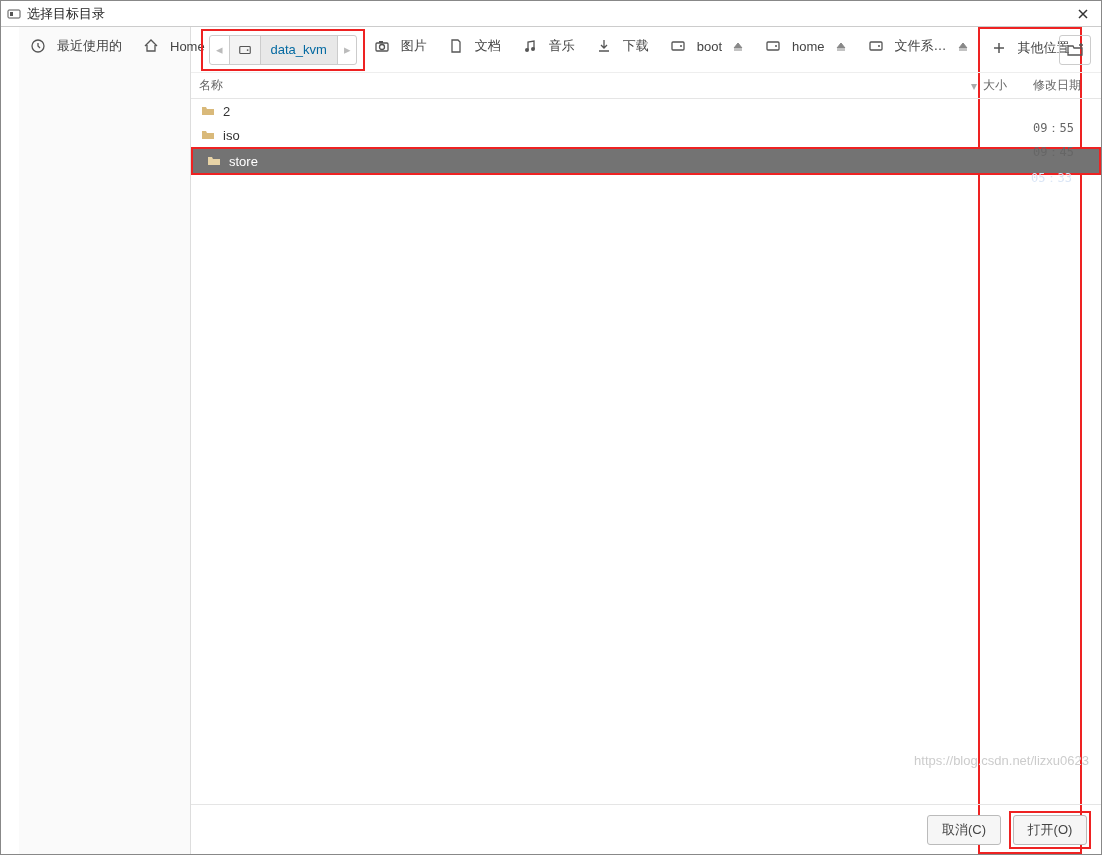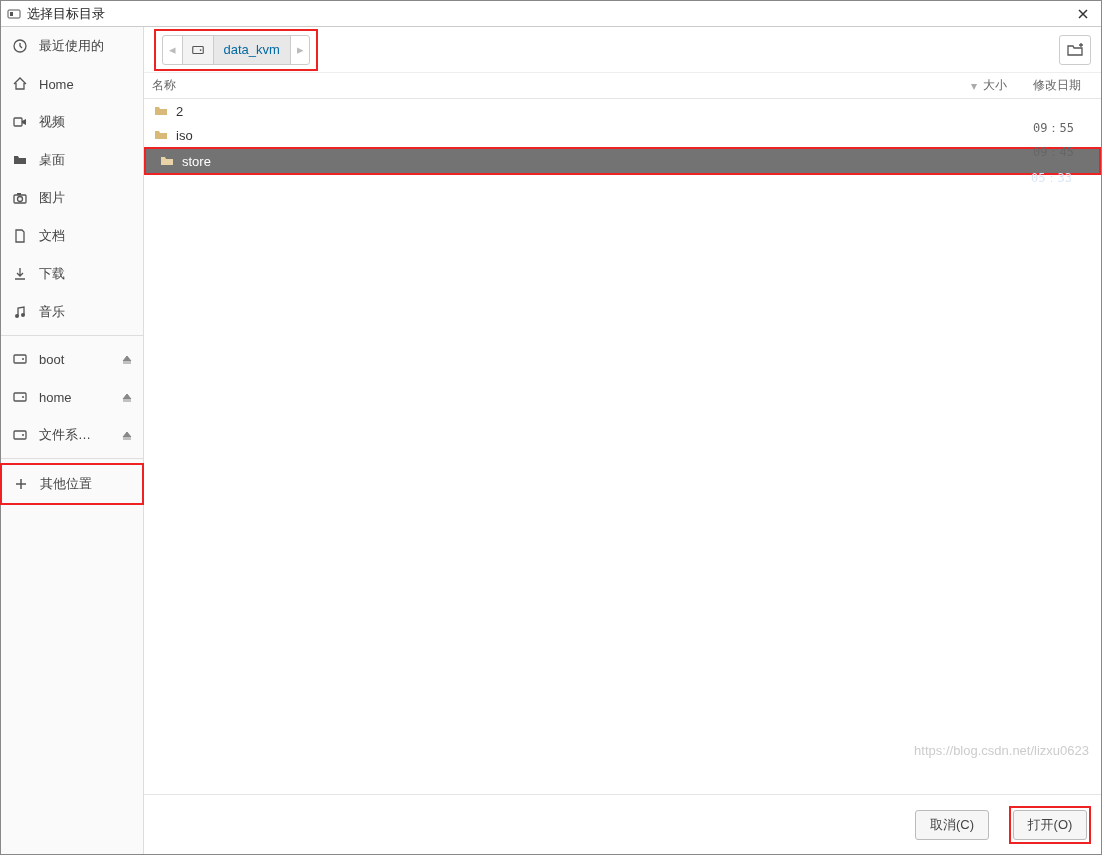--- a/index.html
+++ b/index.html
@@ -31,25 +31,25 @@
 .titlebar .close-btn {
   width: 24px; height: 20px; display:flex; align-items:center; justify-content:center;
   cursor: pointer; color:#333;
 }
 .body {
   flex: 1;
   display: flex;
   min-height: 0;
 }
 .sidebar {
-  width: 143px;
+  width: 172px;
   background: #fafafa;
   border-right: 1px solid #ddd;
   display: flex;
-  flex-direction: column;
+  margin-left: 18px;
 }
 .side-item {
   display: flex;
   align-items: center;
   height: 38px;
   padding: 0 10px;
   color: #444;
   cursor: pointer;
   gap: 10px;
 }
@@ -120,26 +120,26 @@
   color:#333;
   cursor:pointer;
 }
 .file-row .fic { width:18px; display:flex; align-items:center; justify-content:center; margin-right:6px; color:#a88; }
 .file-row .fname { flex:1; font-size:13px; }
 .file-row .fsize { width:50px; font-size:12px; color:#666; }
 .file-row .fdate { width:60px; font-size:12px; color:#666; font-family: monospace; margin-top: 35px; }
 .file-row.selected { background:#737373; color:#fff;padding-left:12px; }
 .file-row.selected .fdate, .file-row.selected .fic { color:#dbe6f6; }
 .footer {
-  height: 60px;
+  height: 50px;
   display:flex; align-items:center;
   justify-content:flex-end;
   padding: 0 10px;
   border-top:1px solid #e5e5e5;
-  gap:20px;
+  gap:8px;
 }
 .btn {
   height: 30px; min-width: 74px;
   border:1px solid #bbb; border-radius:3px;
   background:#f6f6f6; color:#444;
   display:flex; align-items:center; justify-content:center;
   padding:0 10px; cursor:pointer; font-size:13px;
 }
 .watermark {
   position:absolute; right:12px; bottom:36px;
@@ -217,34 +217,34 @@
         <span class="ic">
             <svg width="16" height="16" viewBox="0 0 16 16">
               <path d="M4 2h6l2 2v10H4z" fill="none" stroke="currentColor" stroke-width="1.3"></path>
             </svg>
           </span>
         <span class="lbl">文档</span>
       </div>
       <div class="side-item">
         <span class="ic">
             <svg width="16" height="16" viewBox="0 0 16 16">
-              <path d="M8 2v8m-3-3l3 3 3-3M3 13h10" fill="none" stroke="currentColor" stroke-width="1.3"></path>
-            </svg>
-          </span>
-        <span class="lbl">下载</span>
-      </div>
-      <div class="side-item">
-        <span class="ic">
-            <svg width="16" height="16" viewBox="0 0 16 16">
               <path d="M6 12V4l6-1v8" fill="none" stroke="currentColor" stroke-width="1.3"></path>
               <circle cx="5" cy="12" r="2" fill="currentColor"></circle>
               <circle cx="11" cy="11" r="2" fill="currentColor"></circle>
             </svg>
           </span>
         <span class="lbl">音乐</span>
+      </div>
+      <div class="side-item">
+        <span class="ic">
+            <svg width="16" height="16" viewBox="0 0 16 16">
+              <path d="M8 2v8m-3-3l3 3 3-3M3 13h10" fill="none" stroke="currentColor" stroke-width="1.3"></path>
+            </svg>
+          </span>
+        <span class="lbl">下载</span>
       </div>
 
       <div class="side-sep"></div>
 
       <div class="side-item">
         <span class="ic">
             <svg width="16" height="16" viewBox="0 0 16 16">
               <rect x="2" y="4" width="12" height="8" rx="1" fill="none" stroke="currentColor" stroke-width="1.3"></rect>
               <circle cx="11" cy="8" r="1" fill="currentColor"></circle>
             </svg>

